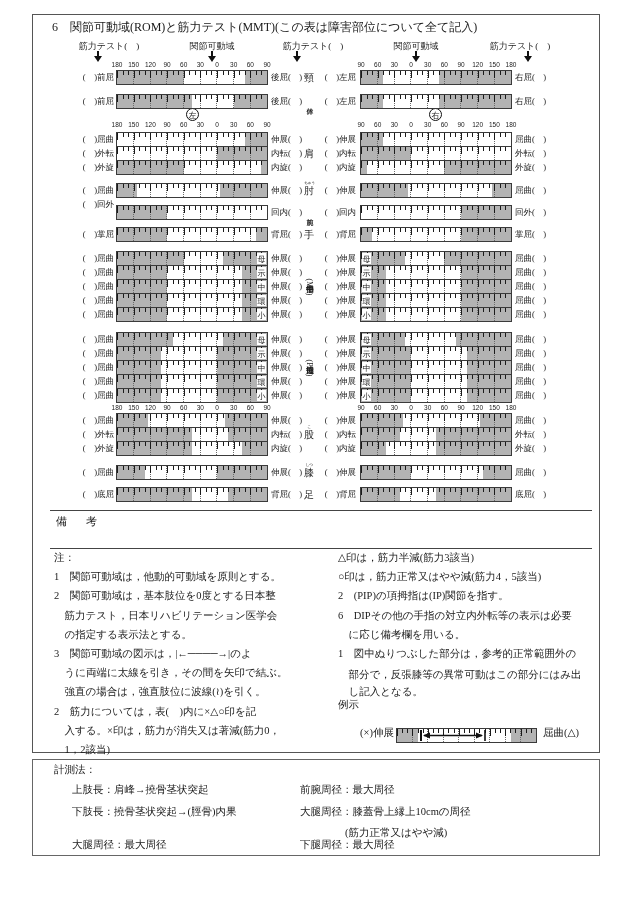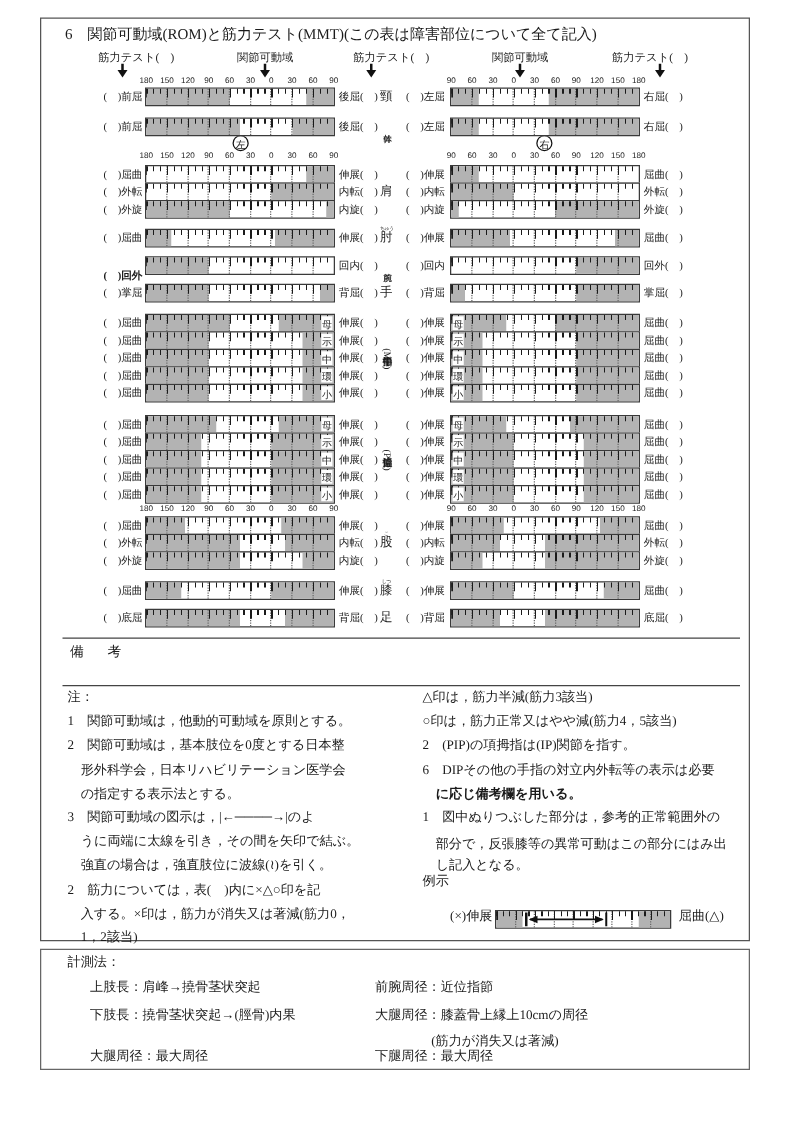--- a/index.html
+++ b/index.html
@@ -242,21 +242,21 @@
         <div class="dot" style="left: calc(44.444% - 0.5px);"></div>
         <div class="dot" style="left: calc(55.555% - 0.5px);"></div>
         <div class="dot" style="left: calc(66.666% - 0.5px);"></div>
         <div class="dot" style="left: calc(77.777% - 0.5px);"></div>
         <div class="dot" style="left: calc(88.888% - 0.5px);"></div>
         <div class="tmin"></div>
         <div class="tmaj"></div>
       </div>
       <div class="mlabel" style="left: 515px; top: 183px; width: 70px;">屈曲(　)</div>
       <div class="joint" style="left: 309px; top: 190.5px;">肘<div class="furi">ちゅう</div></div>
-      <div class="mlabel r" style="left: 38px; top: 213px; width: 76px; font-weight: bold;">(　)回外</div>
+      <div class="mlabel r" style="left: 38px; top: 197px; width: 76px;">(　)回外</div>
       <div class="bar" style="left: 116px; top: 205px; width: 152px; height: 15px;">
         <div class="seg" style="left: 0%; width: 33.3%;"></div>
         <div class="dot" style="left: calc(11.111% - 0.5px);"></div>
         <div class="dot" style="left: calc(22.222% - 0.5px);"></div>
         <div class="dot" style="left: calc(33.333% - 0.5px);"></div>
         <div class="dot" style="left: calc(44.444% - 0.5px);"></div>
         <div class="dot" style="left: calc(55.555% - 0.5px);"></div>
         <div class="dot" style="left: calc(66.666% - 0.5px);"></div>
         <div class="dot" style="left: calc(77.777% - 0.5px);"></div>
         <div class="dot" style="left: calc(88.888% - 0.5px);"></div>
@@ -821,33 +821,33 @@
     </div>
 
   <div class="abs hline" style="left:50px;top:510px;width:542px;"></div>
   <div class="abs remarks" style="left:56px;top:514px;">備　考</div>
   <div class="abs hline" style="left:50px;top:548px;width:542px;"></div>
 
   <div id="notes-root">
       <div class="note" style="left: 54px; top: 551px;">注：</div>
       <div class="note" style="left: 54px; top: 570.2px;">1　関節可動域は，他動的可動域を原則とする。</div>
       <div class="note" style="left: 54px; top: 589.4px;">2　関節可動域は，基本肢位を0度とする日本整</div>
-      <div class="note" style="left: 54px; top: 608.6px;">　形外科学会，日本リハビリテーション医学会</div>
+      <div class="note" style="left: 54px; top: 608.6px;">　筋力テスト，日本リハビリテーション医学会</div>
       <div class="note" style="left: 54px; top: 627.8px;">　の指定する表示法とする。</div>
       <div class="note" style="left: 54px; top: 647px;">3　関節可動域の図示は，|←────→|のよ</div>
       <div class="note" style="left: 54px; top: 666.2px;">　うに両端に太線を引き，その間を矢印で結ぶ。</div>
       <div class="note" style="left: 54px; top: 685.4px;">　強直の場合は，強直肢位に波線(≀)を引く。</div>
       <div class="note" style="left: 54px; top: 704.6px;">2　筋力については，表(　)内に×△○印を記</div>
       <div class="note" style="left: 54px; top: 723.8px;">　入する。×印は，筋力が消失又は著減(筋力0，</div>
       <div class="note" style="left: 54px; top: 743px;">　1，2該当)</div>
       <div class="note" style="left: 338px; top: 551px;">△印は，筋力半減(筋力3該当)</div>
       <div class="note" style="left: 338px; top: 570.2px;">○印は，筋力正常又はやや減(筋力4，5該当)</div>
       <div class="note" style="left: 338px; top: 589.4px;">2　(PIP)の項拇指は(IP)関節を指す。</div>
       <div class="note" style="left: 338px; top: 608.6px;">6　DIPその他の手指の対立内外転等の表示は必要</div>
-      <div class="note" style="left: 338px; top: 627.8px; font-weight: bold;">　に応じ備考欄を用いる。</div>
+      <div class="note" style="left: 338px; top: 627.8px;">　に応じ備考欄を用いる。</div>
       <div class="note" style="left: 338px; top: 647px;">1　図中ぬりつぶした部分は，参考的正常範囲外の</div>
       <div class="note" style="left: 338px; top: 668px;">　部分で，反張膝等の異常可動はこの部分にはみ出</div>
       <div class="note" style="left: 338px; top: 685.4px;">　し記入となる。</div>
       <div class="note" style="left: 338px; top: 698px;">例示</div>
     </div>
 
   <div class="abs note" style="left:340px;top:726px;width:54px;text-align:right;">(×)伸展</div>
   <div id="example-bar-slot">
       <div class="bar" style="left: 396px; top: 728px; width: 141px; height: 15px;">
         <div class="seg" style="left: 0%; width: 15%;"></div>
@@ -871,23 +871,23 @@
         </svg>
       </div>
     </div>
   <div class="abs note" style="left:543px;top:726px;">屈曲(△)</div>
 
   <div class="abs bktext" style="left:54px;top:763px;">計測法：</div>
   <div id="measure-root">
       <div class="bktext" style="left: 72px; top: 783px;">上肢長：肩峰→撓骨茎状突起</div>
       <div class="bktext" style="left: 72px; top: 805px;">下肢長：撓骨茎状突起→(脛骨)内果</div>
       <div class="bktext" style="left: 72px; top: 838px;">大腿周径：最大周径</div>
-      <div class="bktext" style="left: 300px; top: 783px;">前腕周径：近位指節</div>
+      <div class="bktext" style="left: 300px; top: 783px;">前腕周径：最大周径</div>
       <div class="bktext" style="left: 300px; top: 805px;">大腿周径：膝蓋骨上縁上10cmの周径</div>
-      <div class="bktext" style="left: 345px; top: 826px;">(筋力が消失又は著減)</div>
+      <div class="bktext" style="left: 345px; top: 826px;">(筋力正常又はやや減)</div>
       <div class="bktext" style="left: 300px; top: 838px;">下腿周径：最大周径</div>
     </div>
 <span class="num" style="left: 117px; top: 61px;">180</span>
     <span class="num" style="left: 133.667px; top: 61px;">150</span>
     <span class="num" style="left: 150.334px; top: 61px;">120</span>
     <span class="num" style="left: 167.001px; top: 61px;">90</span>
     <span class="num" style="left: 183.668px; top: 61px;">60</span>
     <span class="num" style="left: 200.335px; top: 61px;">30</span>
     <span class="num" style="left: 217.002px; top: 61px;">0</span>
     <span class="num" style="left: 233.669px; top: 61px;">30</span>

